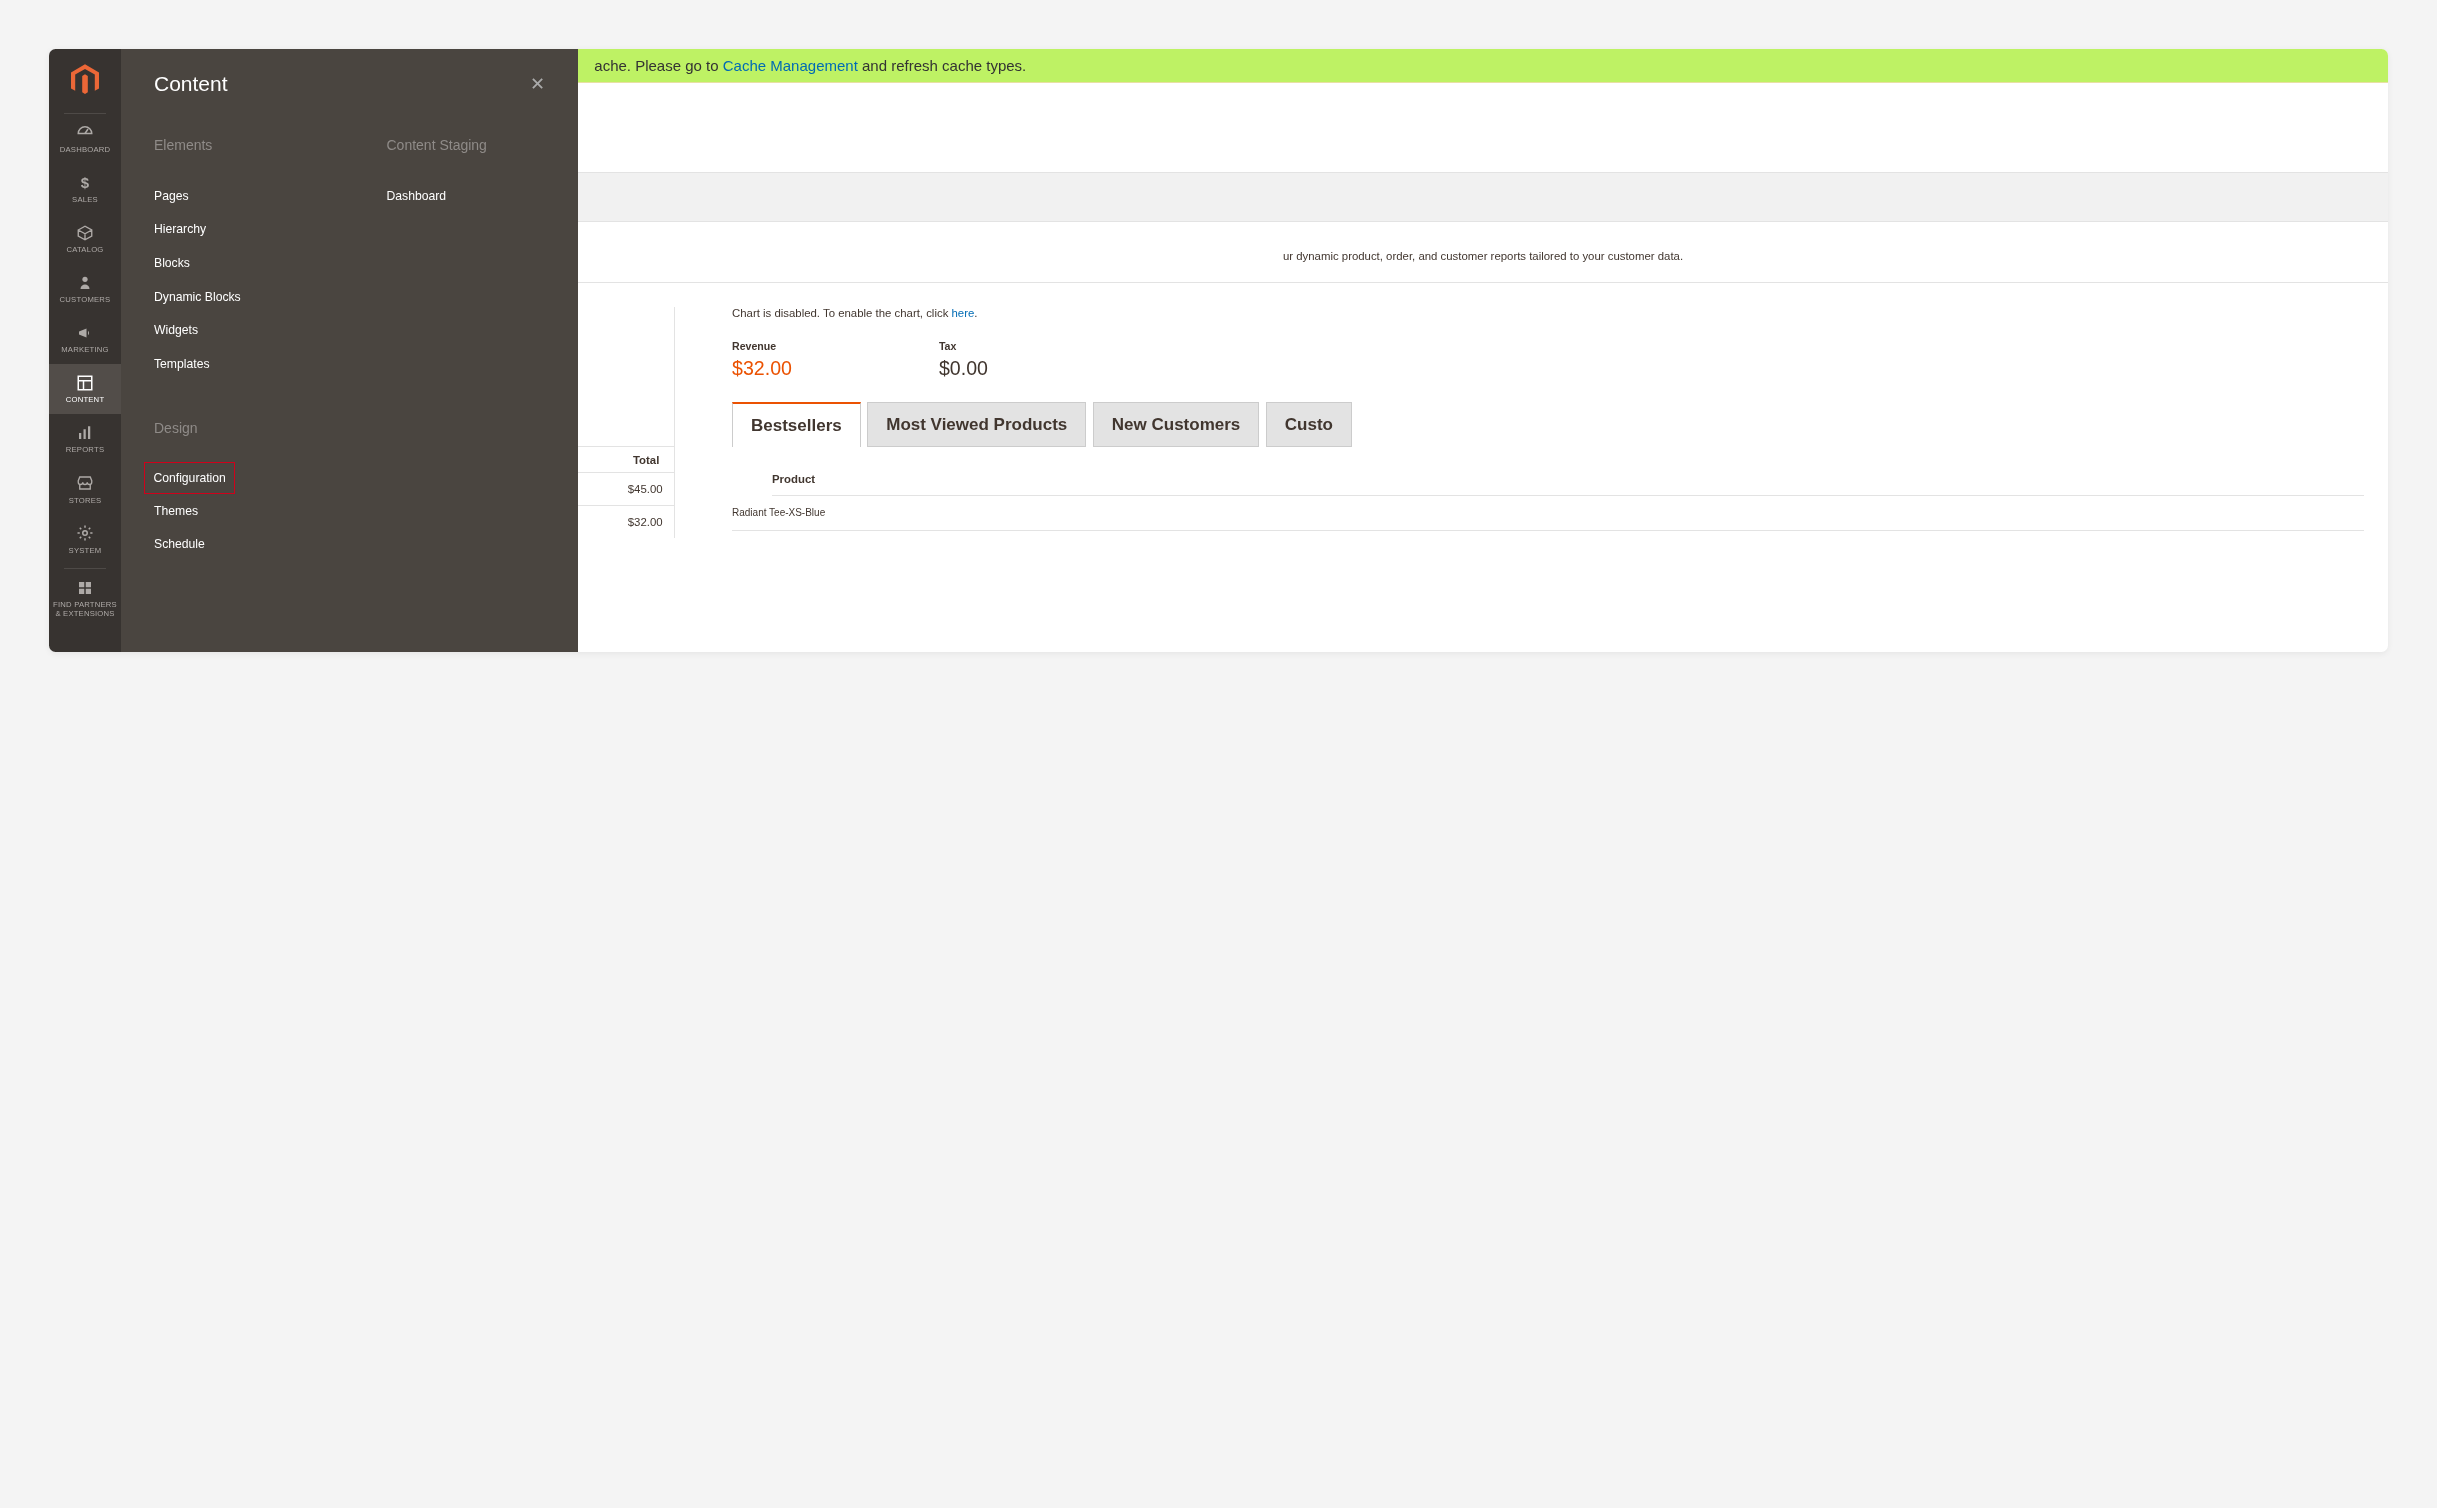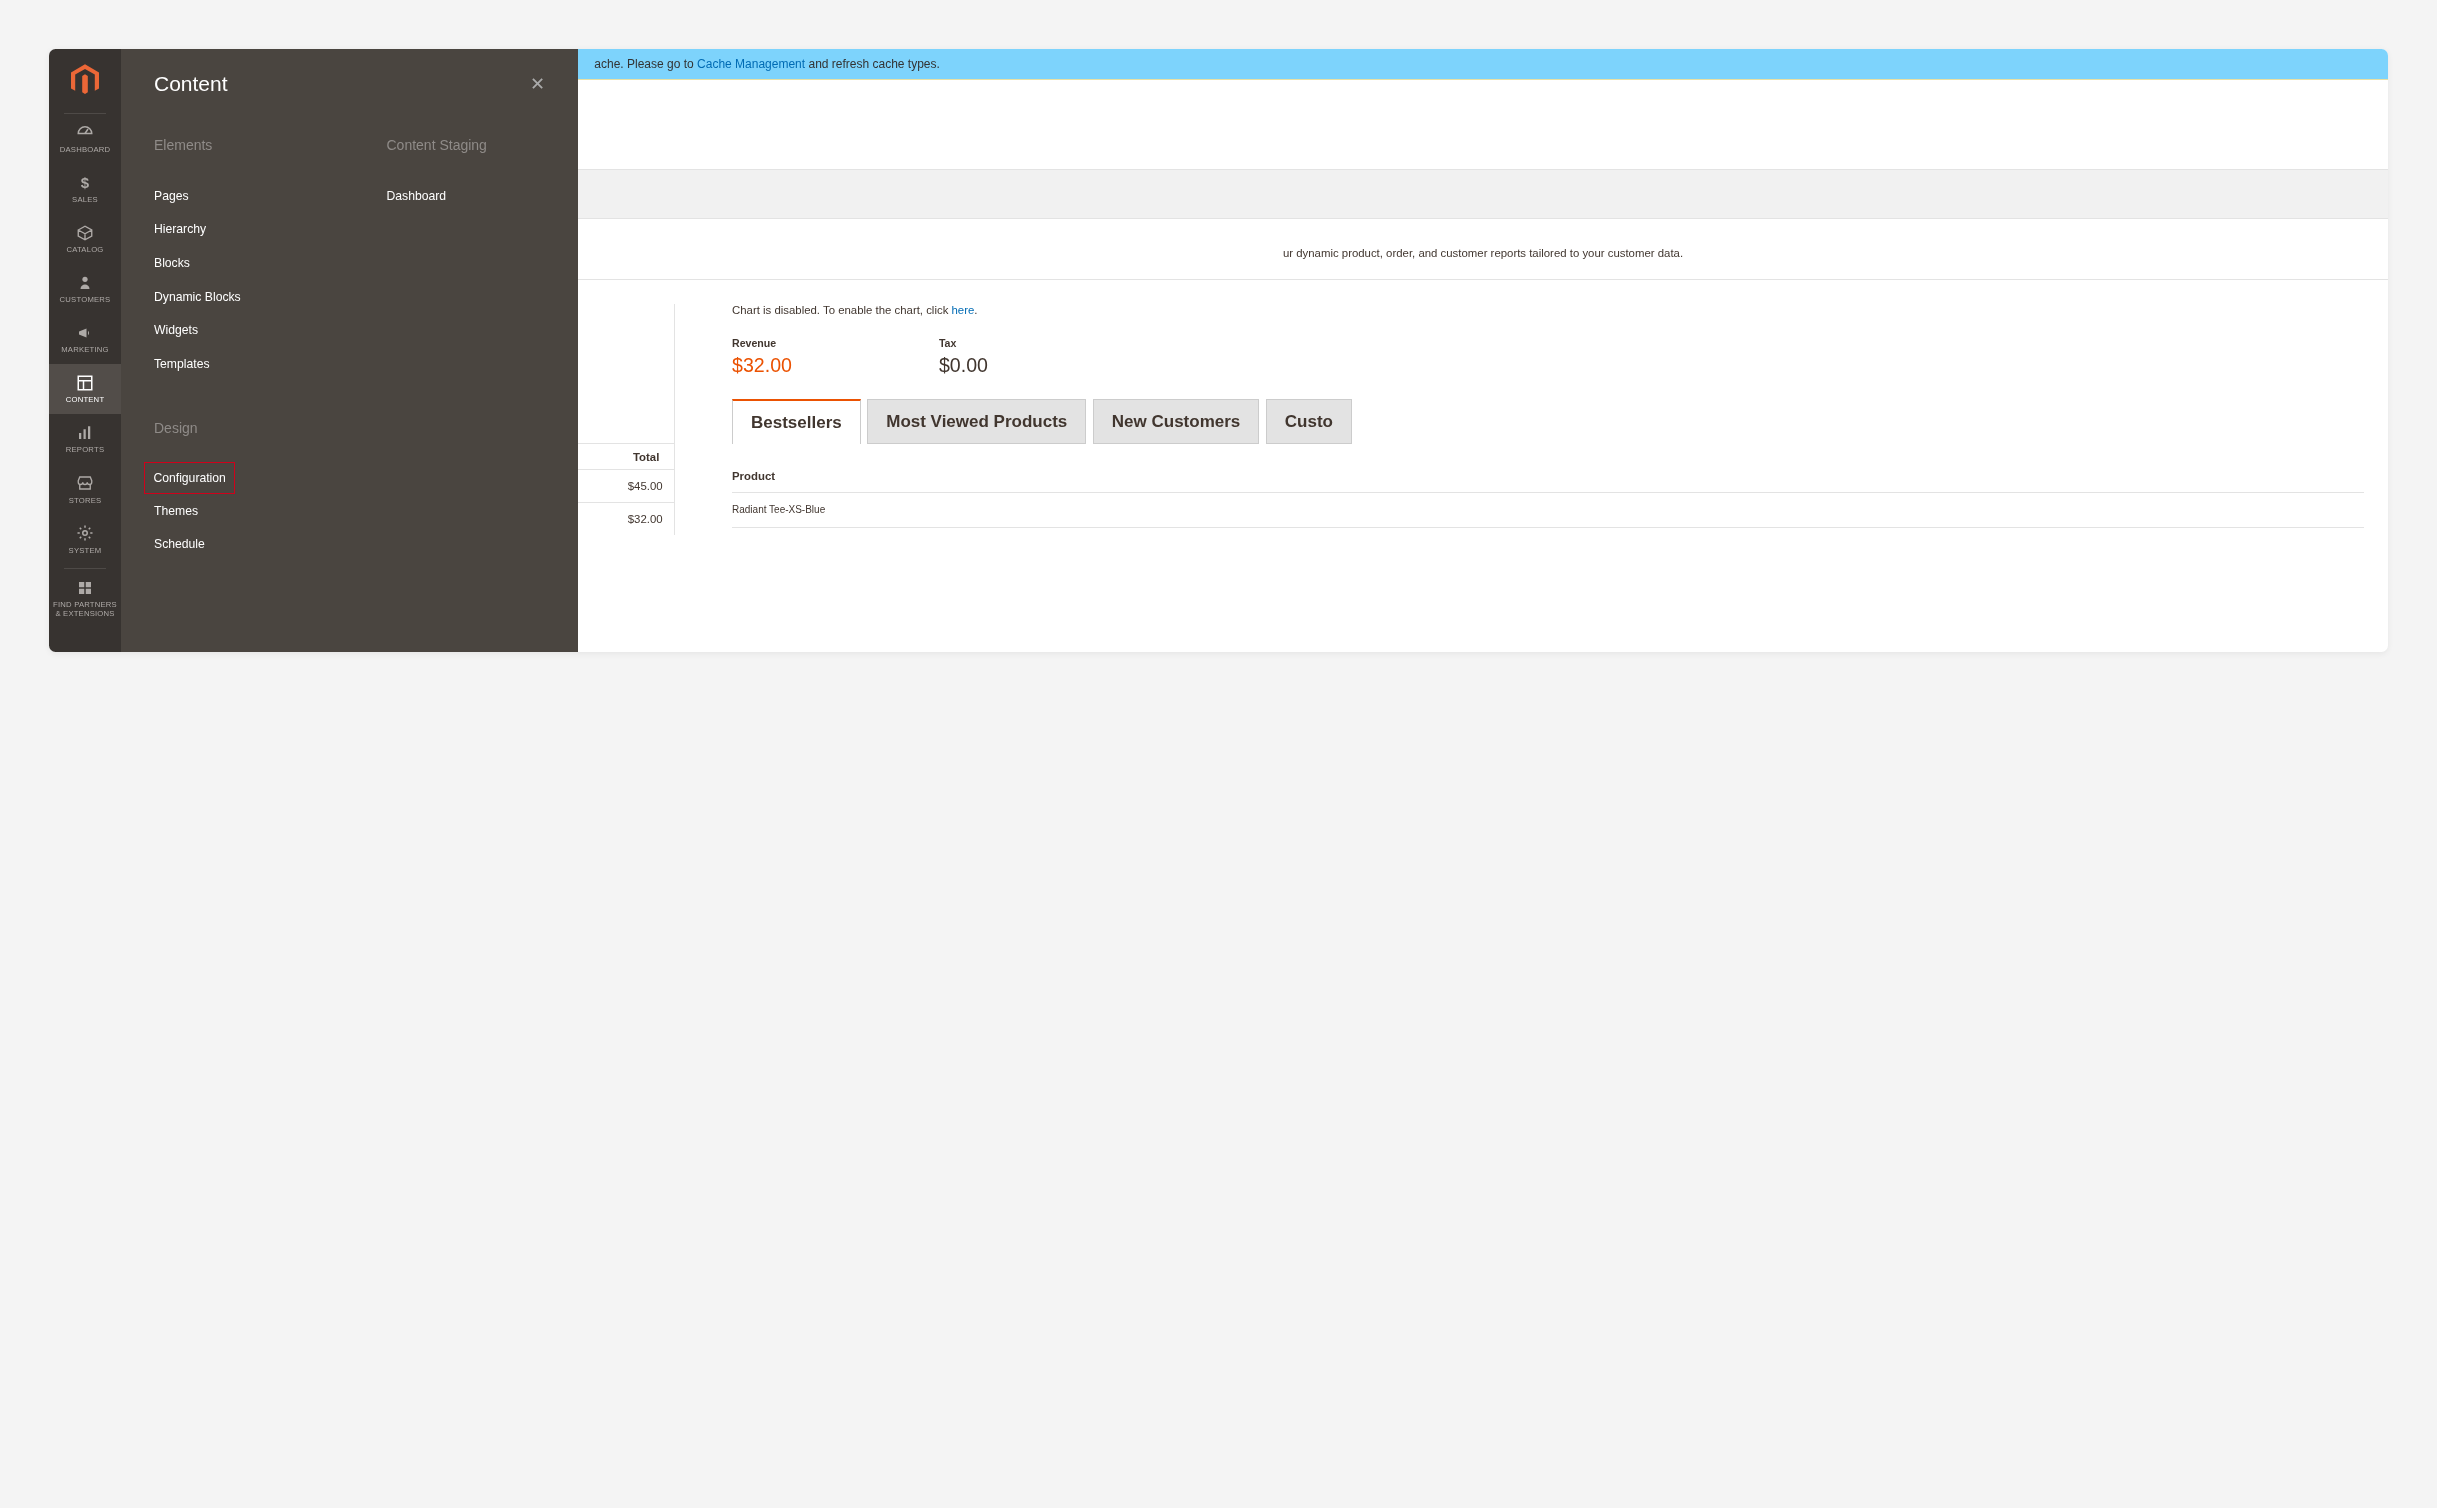--- a/index.html
+++ b/index.html
@@ -61,23 +61,23 @@
     .flyout-link.highlighted {
       border: 1.6px solid #d0011b; padding: 8.2px 8.2px; margin-left: -9.8px; display:inline-block;
     }
     .flyout-spacer { height: 39px; }
     .main {
       position:absolute; left:72px; right:0; top:0; bottom:0;
       overflow:hidden;
       color: #41362f;
     }
     .banner {
-      background: #7dd3fc;
+      background: #bef264;
       padding: 8.2px 16.3px;
-      font-size: 12px;
+      font-size: 15px;
       margin-left: 457px;
       border-bottom: 0.8px solid #e8e0a3;
       color: #333;
     }
     .banner a { color: #006bb4; text-decoration:none; }
     .blank-strip { height: 90px; background:#fff; margin-left:457px; border-bottom:0.8px solid #e3e3e3; }
     .gray-strip { height: 49px; background:#f1f1f1; margin-left:457px; border-bottom:0.8px solid #e3e3e3; }
     .content-area { margin-left: 457px; padding: 0; }
     .reports-row {
       padding: 28px 16.3px 19.6px;
@@ -102,21 +102,21 @@
     .metric-label { font-size: 10.6px; font-weight:700; margin-bottom: 4.9px; }
     .metric-value { font-size: 19.6px; font-weight: 400; }
     .metric-value.orange { color: #eb5202; }
     .tabs { display:flex; gap: 6.5px; }
     .tab {
       background: #e3e3e3; padding: 11.4px 18px; font-size:17px; font-weight:700;
       cursor:pointer; color: #41362f; border:0.8px solid #ccc;
     }
     .tab.active { background:#fff; border-top:2.4px solid #eb5202; border-bottom:none; }
     .table-section { padding-top: 16.3px; }
-    .table-header { font-size:11.4px; font-weight:700; padding: 9.8px 0; border-bottom:0.8px solid #e3e3e3; }
+    .table-header { font-size:11.4px; font-weight:700; padding: 9.8px 0; border-bottom:0.8px solid #e3e3e3;margin-left:40px; }
     .table-row { font-size:10px; padding: 11.4px 0; border-bottom:0.8px solid #e3e3e3; }
     .amount-cell { text-align:right; font-size:11.4px; padding: 9.8px 11.4px 9.8px 0; border-top:0.8px solid #e3e3e3; }
   </style>
 </head>
 <body>
 
 <div class="app-window">
   <div class="sidebar">
     <div class="logo">
       <svg viewBox="0 0 100 116">

